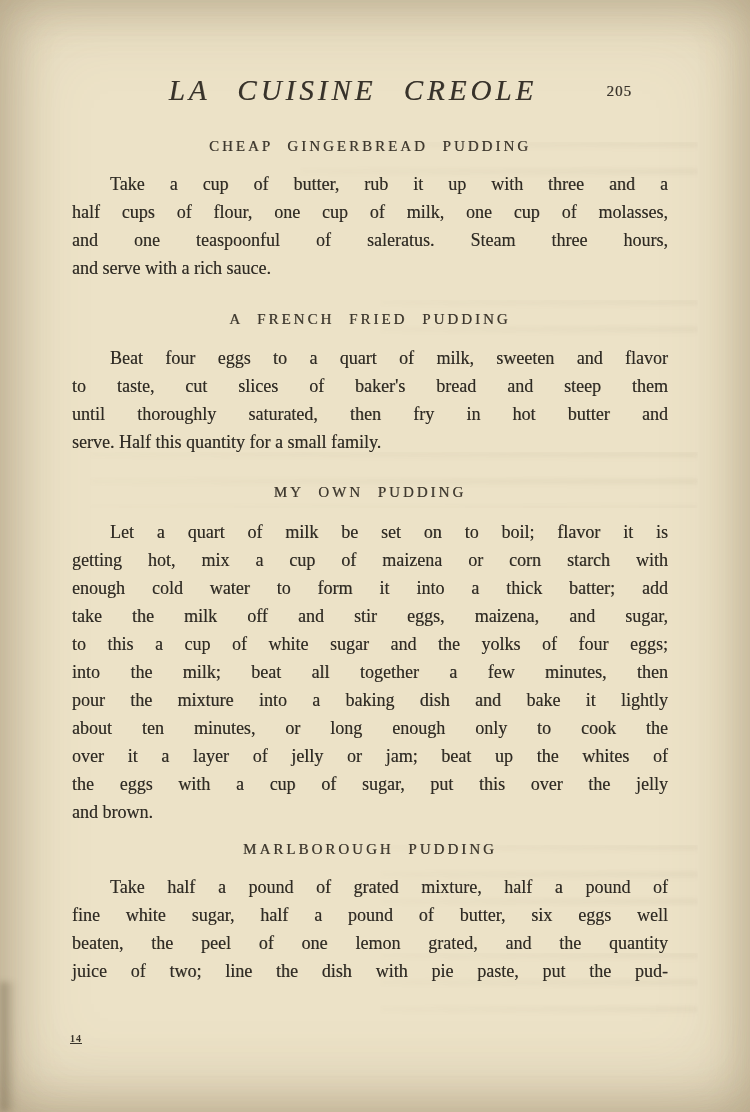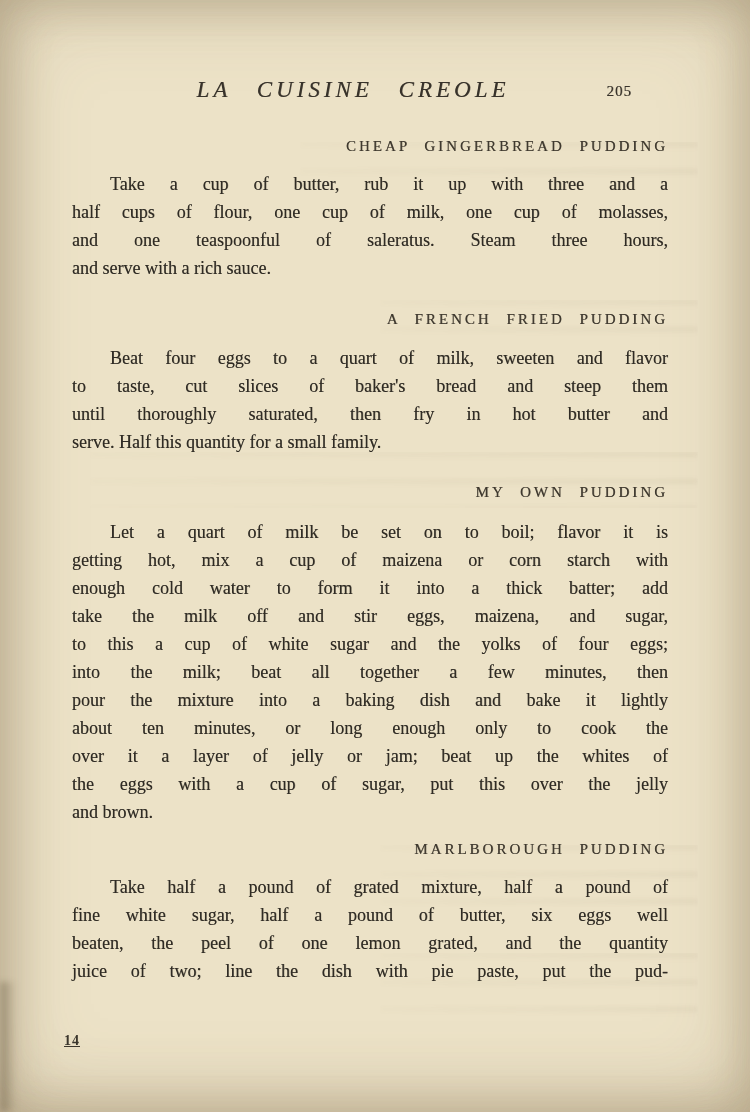--- a/index.html
+++ b/index.html
@@ -38,42 +38,42 @@
   .running-head {
     position: relative;
     height: 30px;
   }
   .running-title {
     position: absolute;
     left: calc(50% - 17px);
     transform: translateX(-50%);
     top: 0;
     font-style: italic;
-    font-size: 23px;
+    font-size: 29px;
     line-height: 28px;
     letter-spacing: 4px;
     word-spacing: 16px;
     white-space: nowrap;
     color: #37322a;
     text-shadow: 0.4px 0 0 rgba(55,50,42,0.55);
   }
   .page-number {
     position: absolute;
     right: 36px;
     top: 1px;
     font-size: 15px;
     line-height: 28px;
     letter-spacing: 1px;
     color: #37322a;
     text-shadow: 0.4px 0 0 rgba(55,50,42,0.55);
   }
   .recipe-heading {
     font-size: 15px;
     line-height: 18px;
-    text-align: right;
+    text-align: center;
     letter-spacing: 3px;
     word-spacing: 8px;
     color: #3e382e;
     text-shadow: 0.45px 0 0 rgba(62,56,46,0.6);
     white-space: nowrap;
   }
   .h1 { margin-top: 31px; }
   .h2 { margin-top: 28px; }
   .h3 { margin-top: 27px; }
   .h4 { margin-top: 14px; }
@@ -87,23 +87,23 @@
     line-height: 28px;
     text-align: justify;
     text-align-last: justify;
     white-space: nowrap;
     text-shadow: 0.35px 0 0 rgba(47,43,36,0.5);
   }
   .line.first { text-indent: 38px; }
   .line.last  { text-align-last: left; white-space: normal; }
   .signature-mark {
     position: absolute;
-    left: 64px;
+    left: 70px;
     top: 1033px;
-    font-size: 14px;
+    font-size: 10px;
     font-weight: bold;
     letter-spacing: 1px;
     color: #3a352c;
     text-decoration: underline;
   }
   
   .smudge {
     position: absolute;
     pointer-events: none;
     filter: blur(2.2px);

